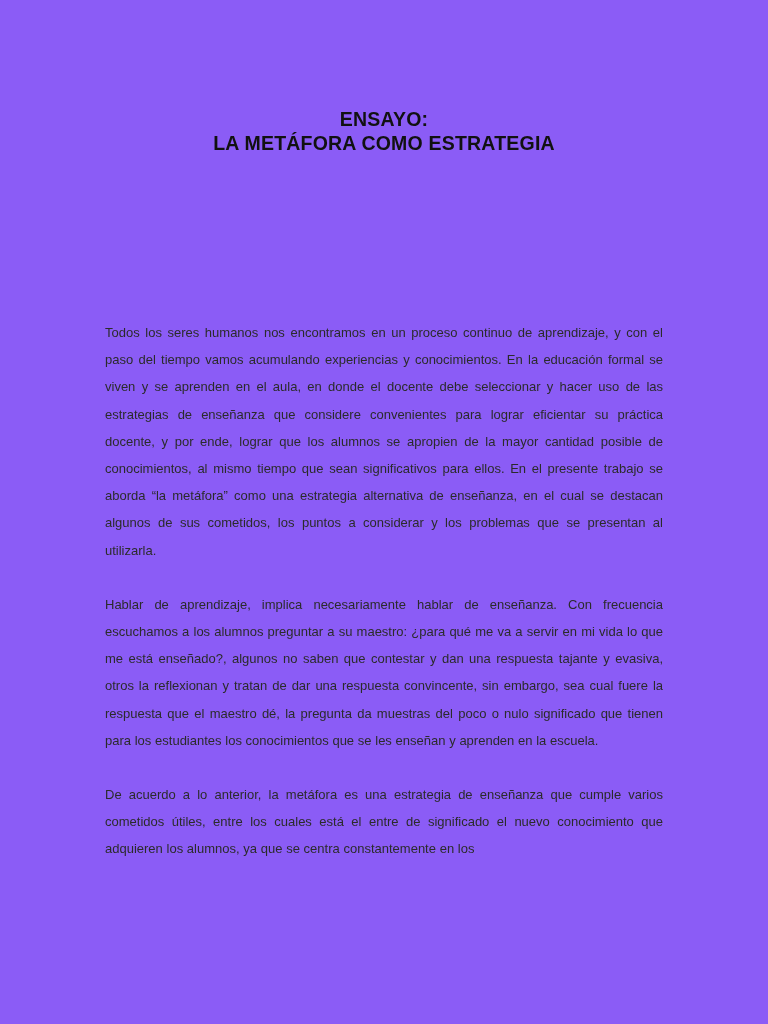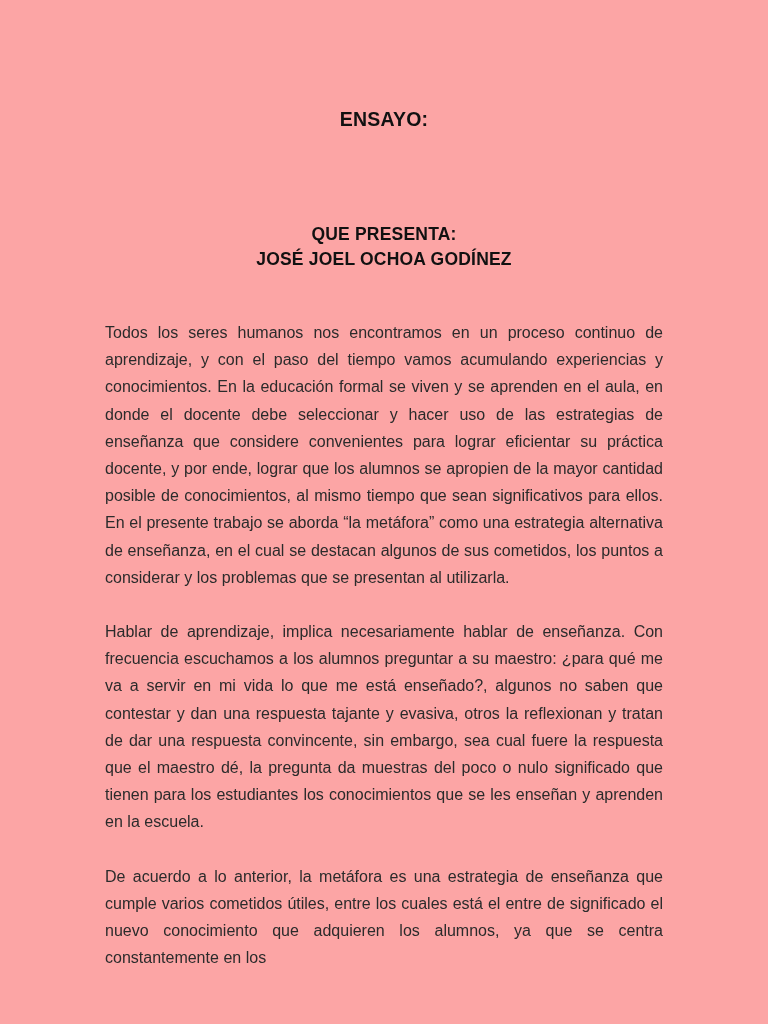--- a/index.html
+++ b/index.html
@@ -11,21 +11,21 @@
     width: 768px;
     height: 1024px;
     background: #ffffff;
     font-family: "Liberation Sans", sans-serif;
     overflow: hidden;
   }
   .page {
     position: relative;
     width: 768px;
     height: 1024px;
-    background: #fca5a5;
+    background: #8b5cf6;
     box-sizing: border-box;
   }
 
   
   .title-block {
     position: absolute;
     left: 0;
     top: 108px;
     width: 768px;
     text-align: center;
@@ -57,46 +57,43 @@
   }
 
   
   .body-text {
     position: absolute;
     left: 105px;
     top: 319px;
     width: 558px;
   }
   .paragraph {
-    font-size: 16px;
+    font-size: 13px;
     line-height: 27.2px;
     color: #2b2b2b;
     text-align: justify;
     text-justify: inter-word;
     margin: 0 0 27px 0;
     hyphens: none;
     word-spacing: 0.1px;
   }
   .paragraph:last-child {
     margin-bottom: 0;
   }
 </style>
 </head>
 <body>
 
 <div class="page">
 
   <div class="title-block">
     <span class="title-line">ENSAYO:</span>
+    <span class="title-line">LA METÁFORA COMO ESTRATEGIA</span>
   </div>
 
-  <div class="author-block">
-    <span class="author-line">QUE PRESENTA:</span>
-    <span class="author-line">JOSÉ JOEL OCHOA GODÍNEZ</span>
-  </div>
 
   <div class="body-text">
     <p class="paragraph">Todos los seres humanos nos encontramos en un proceso continuo de aprendizaje, y con el paso del tiempo vamos acumulando experiencias y conocimientos. En la educación formal se viven y se aprenden en el aula, en donde el docente debe seleccionar y hacer uso de las estrategias de enseñanza que considere convenientes para lograr eficientar su práctica docente, y por ende, lograr que los alumnos se apropien de la mayor cantidad posible de conocimientos, al mismo tiempo que sean significativos para ellos. En el presente trabajo se aborda “la metáfora” como una estrategia alternativa de enseñanza, en el cual se destacan algunos de sus cometidos, los puntos a considerar y los problemas que se presentan al utilizarla.</p>
     <p class="paragraph">Hablar de aprendizaje, implica necesariamente hablar de enseñanza. Con frecuencia escuchamos a los alumnos preguntar a su maestro: ¿para qué me va a servir en mi vida lo que me está enseñado?, algunos no saben que contestar y dan una respuesta tajante y evasiva, otros la reflexionan y tratan de dar una respuesta convincente, sin embargo, sea cual fuere la respuesta que el maestro dé, la pregunta da muestras del poco o nulo significado que tienen para los estudiantes los conocimientos que se les enseñan y aprenden en la escuela.</p>
     <p class="paragraph">De acuerdo a lo anterior, la metáfora es una estrategia de enseñanza que cumple varios cometidos útiles, entre los cuales está el entre de significado el nuevo conocimiento que adquieren los alumnos, ya que se centra constantemente en los</p>
   </div>
 
 </div>
 
 </body></html>

